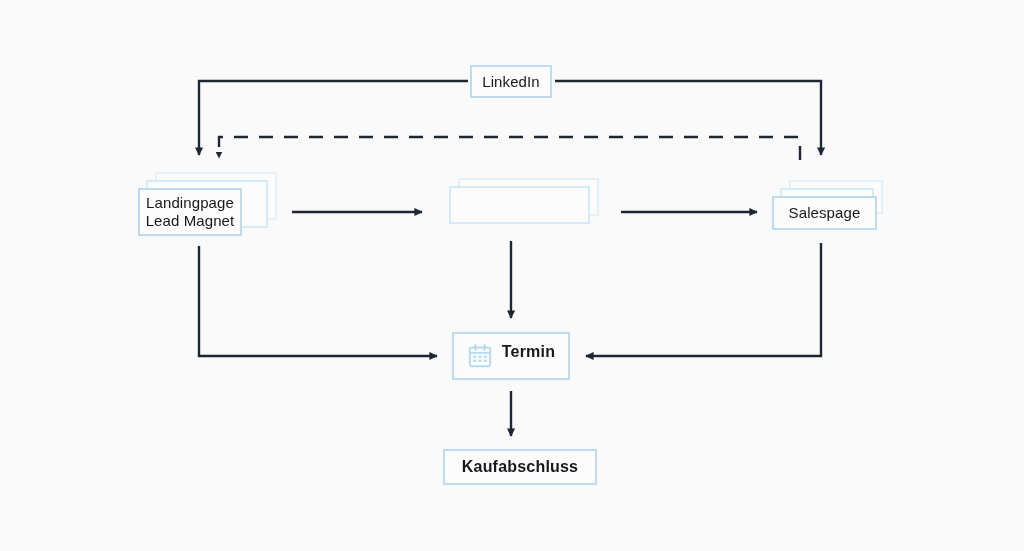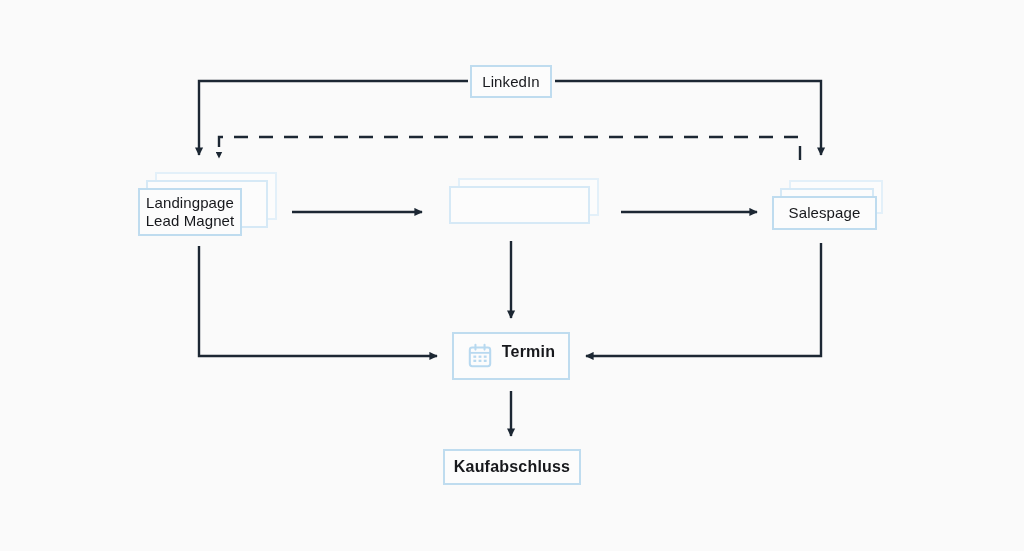--- a/index.html
+++ b/index.html
@@ -136,17 +136,17 @@
           <rect x="15.5" y="11.6" width="2.6" height="2.1"></rect>
           <rect x="5.9" y="15.4" width="2.6" height="2.1"></rect>
           <rect x="10.7" y="15.4" width="2.6" height="2.1"></rect>
           <rect x="15.5" y="15.4" width="2.6" height="2.1"></rect>
         </g>
       </svg>
       <span class="node-label bold">Termin</span>
     </span>
   </div>
 
-  <div class="node" style="left:443px; top:449px; width:138px; height:36px;">
+  <div class="node" style="left:443px; top:449px; width:154px; height:36px;">
     <span class="node-label bold">Kaufabschluss</span>
   </div>
 
 </div>
 
 </body></html>

